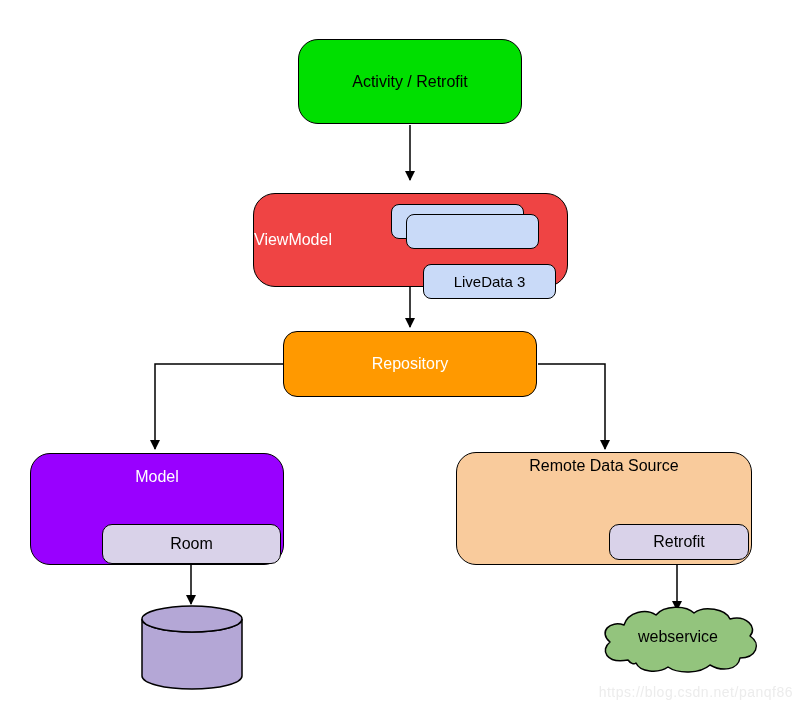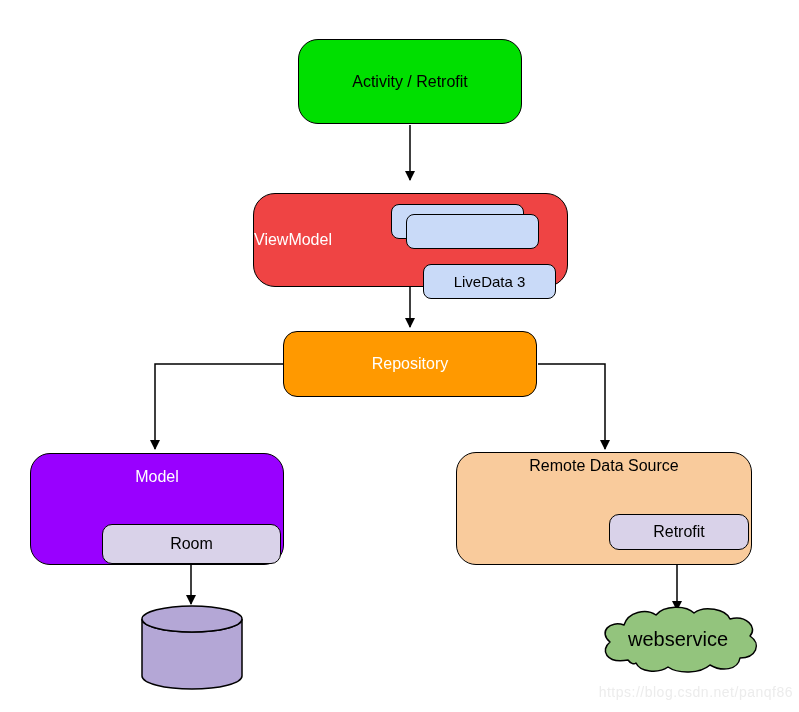--- a/index.html
+++ b/index.html
@@ -33,28 +33,28 @@
   .node-remote{
     left:456px;top:452px;width:296px;height:113px;background:#f9cb9c;border-radius:20px;
     align-items:flex-start;color:#000;padding-top:4px;
   }
   .sub-card{
     position:absolute;box-sizing:border-box;background:#d9d2e9;border:1px solid #000;
     border-radius:10px;display:flex;align-items:center;justify-content:center;
     font-size:16px;color:#000;
   }
   .room-card{left:71px;top:70px;width:179px;height:40px;}
-  .retrofit-card{left:152px;top:61px;width:140px;height:36px;}
+  .retrofit-card{left:152px;top:71px;width:140px;height:36px;}
   .edge-layer{position:absolute;left:0;top:0;width:799px;height:712px;pointer-events:none;}
   .shape-svg{position:absolute;}
   .shape-label{
     position:absolute;text-align:center;color:#000;pointer-events:none;
   }
   .sqlite-label{left:140px;top:640px;width:104px;font-size:19px;}
-  .webservice-label{left:598px;top:628px;width:160px;font-size:20px;}
+  .webservice-label{left:598px;top:628px;width:160px;font-size:16px;}
   .watermark{
     position:absolute;right:6px;top:684px;font-size:14px;color:#ececec;letter-spacing:0.5px;
   }
 </style>
 </head>
 <body>
 
 <div class="canvas">
 
   <svg class="edge-layer" width="799" height="712" viewBox="0 0 799 712">

